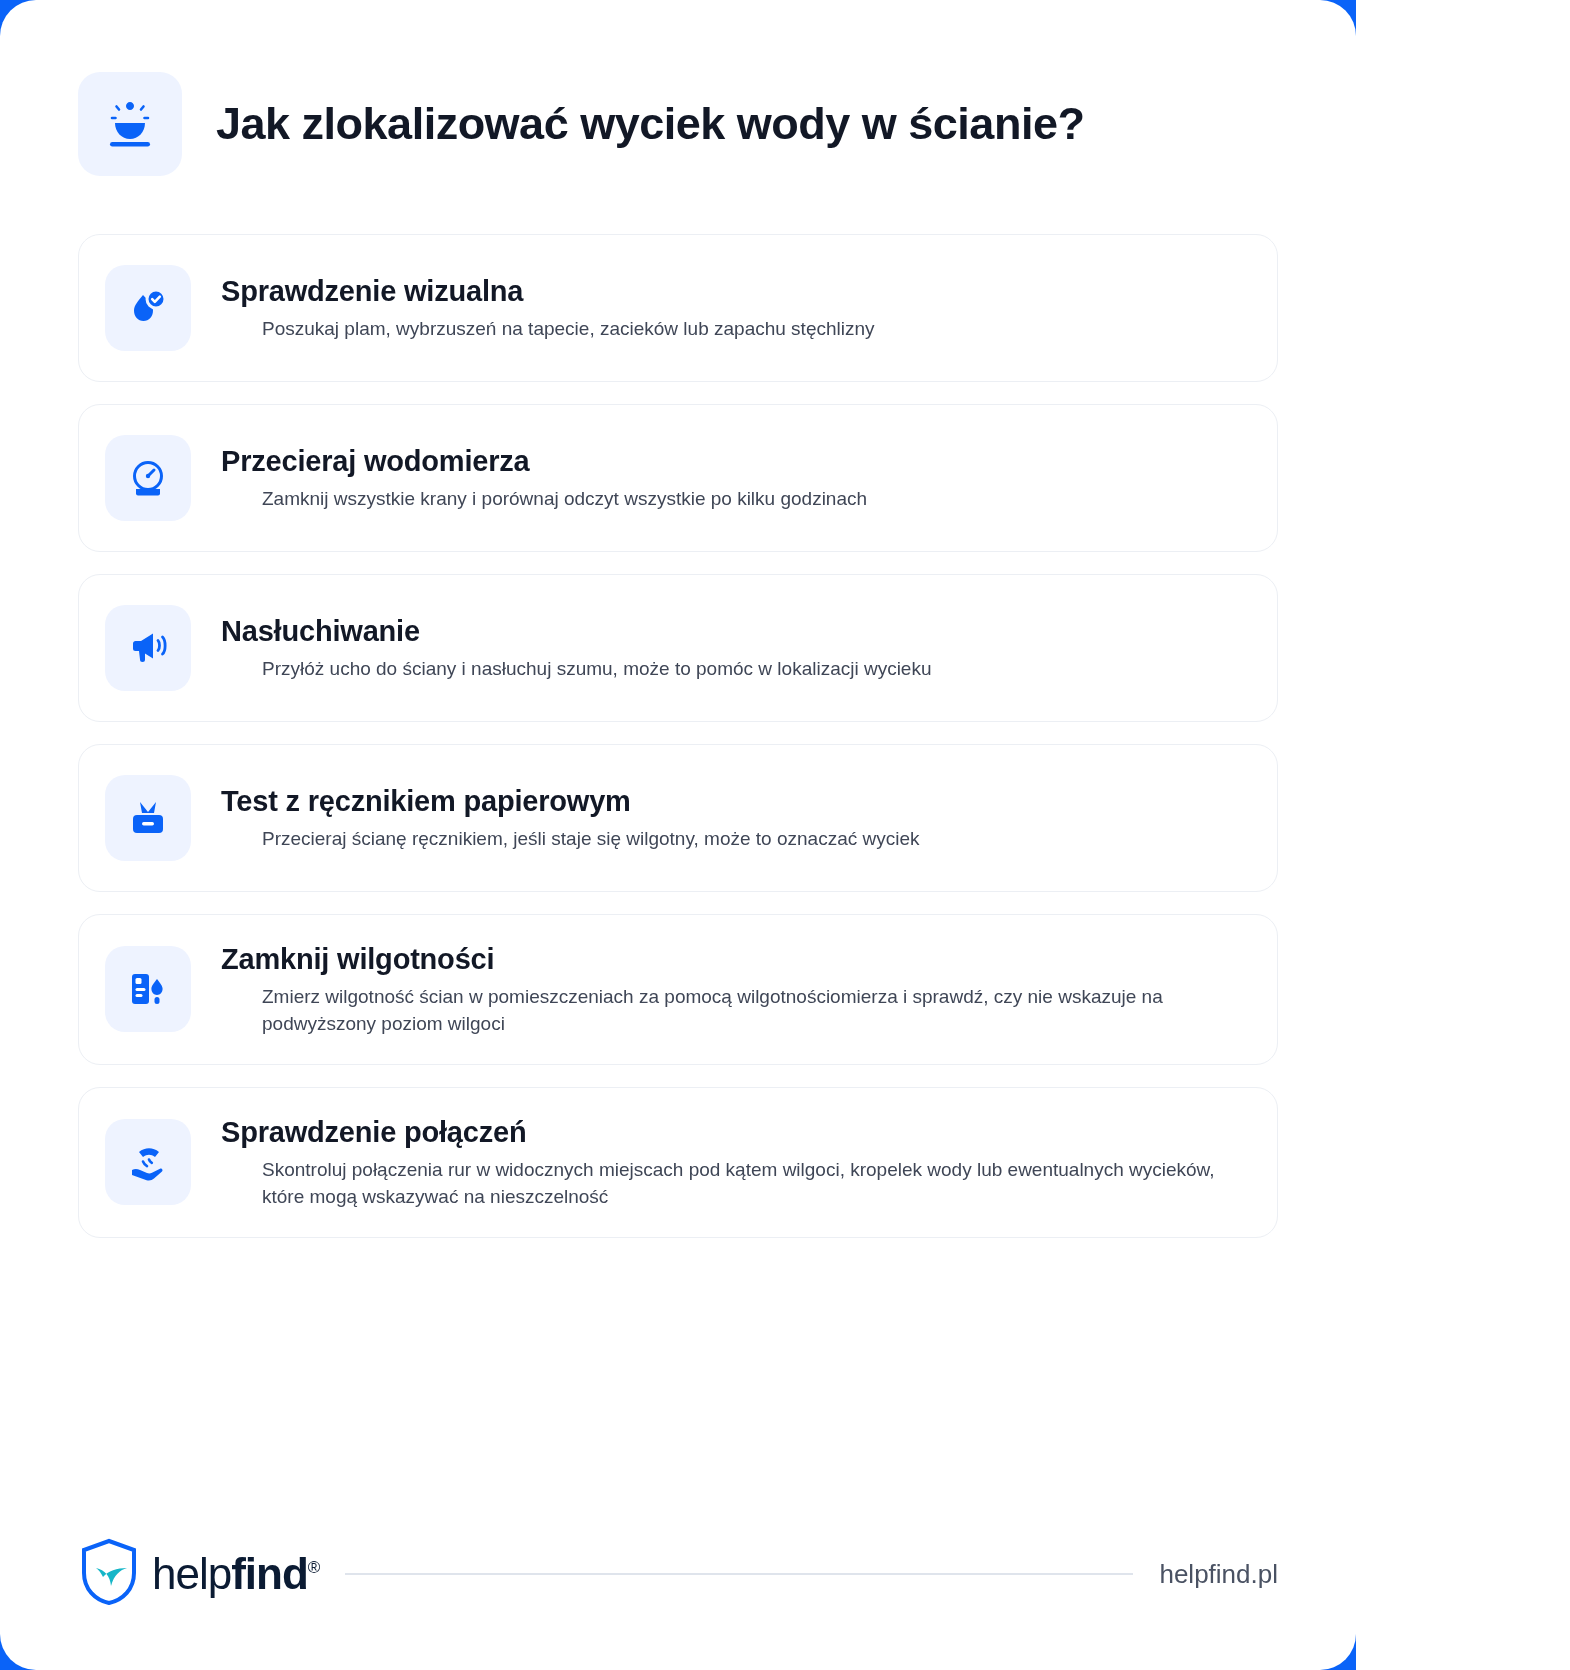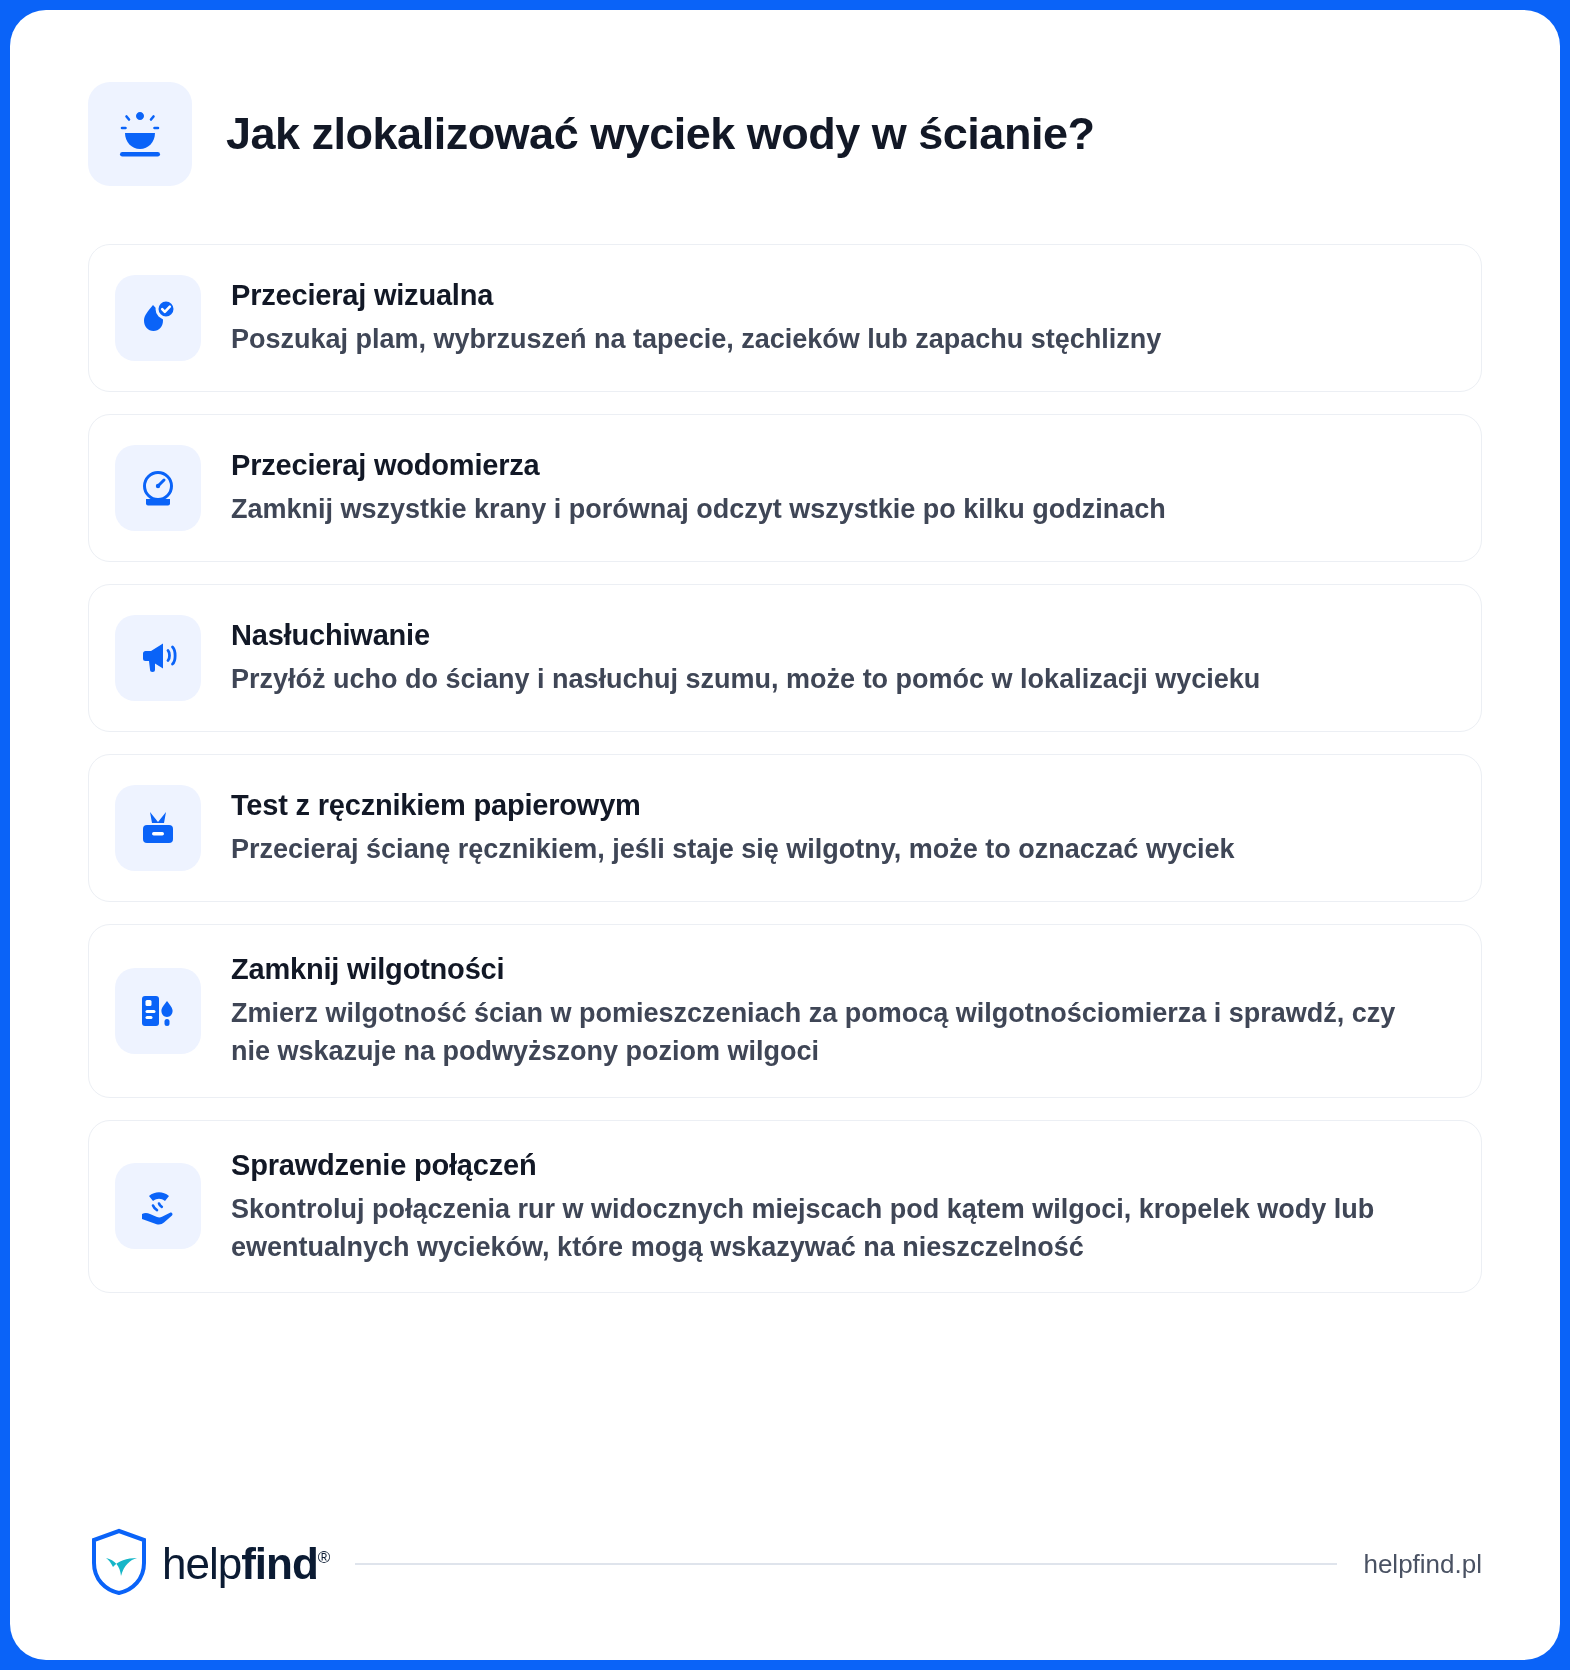--- a/index.html
+++ b/index.html
@@ -6,24 +6,23 @@
 
   html, body {
     width: 1570px;
     height: 1670px;
     font-family: "Liberation Sans", sans-serif;
     background: #ffffff;
   }
 
   .frame {
     position: relative;
-    width: 1570px;
+    width: 1356px;
     height: 1670px;
     background: #0a63f8;
-    padding: 10px;
   }
 
   .card {
     width: 100%;
     height: 100%;
     background: #ffffff;
     border-radius: 36px;
     padding: 72px 78px 0 78px;
     position: relative;
     overflow: hidden;
@@ -93,25 +92,26 @@
   }
 
   .step-title {
     font-size: 29px;
     font-weight: 700;
     color: #121826;
     letter-spacing: -0.2px;
   }
 
   .step-desc {
-    font-size: 27px;
-    font-weight: 700;
+    font-size: 19px;
+    font-weight: 400;
     color: #3f4656;
     line-height: 1.42;
     max-width: 1210px;
+    margin-left: 41px;
   }
 
   
   .footer {
     position: absolute;
     left: 78px;
     right: 78px;
     bottom: 60px;
     display: flex;
     align-items: center;
@@ -174,21 +174,21 @@
 
       <div class="step">
         <div class="step-icon">
           <svg width="50" height="50" viewBox="0 0 50 50" fill="none">
             <path d="M20 12c-5 6-9 10.5-9 15.5C11 33.8 15 38 20.5 38S30 33.8 30 27.5C30 22.5 25 17 20 12z" fill="#0a63f8"></path>
             <circle cx="33" cy="16" r="9" fill="#0a63f8" stroke="#eef3ff" stroke-width="3"></circle>
             <path d="M29.2 16.2l2.6 2.6 5-5.2" stroke="#ffffff" stroke-width="2.6" stroke-linecap="round" stroke-linejoin="round"></path>
           </svg>
         </div>
         <div class="step-text">
-          <div class="step-title">Przecieraj wizualna</div>
+          <div class="step-title">Sprawdzenie wizualna</div>
           <div class="step-desc">Poszukaj plam, wybrzuszeń na tapecie, zacieków lub zapachu stęchlizny</div>
         </div>
       </div>
 
       <div class="step">
         <div class="step-icon">
           <svg width="50" height="50" viewBox="0 0 50 50" fill="none">
             <circle cx="25" cy="23" r="13.5" stroke="#0a63f8" stroke-width="3"></circle>
             <path d="M25 23l6-6" stroke="#0a63f8" stroke-width="3" stroke-linecap="round"></path>
             <circle cx="25" cy="23" r="2.2" fill="#0a63f8"></circle>

